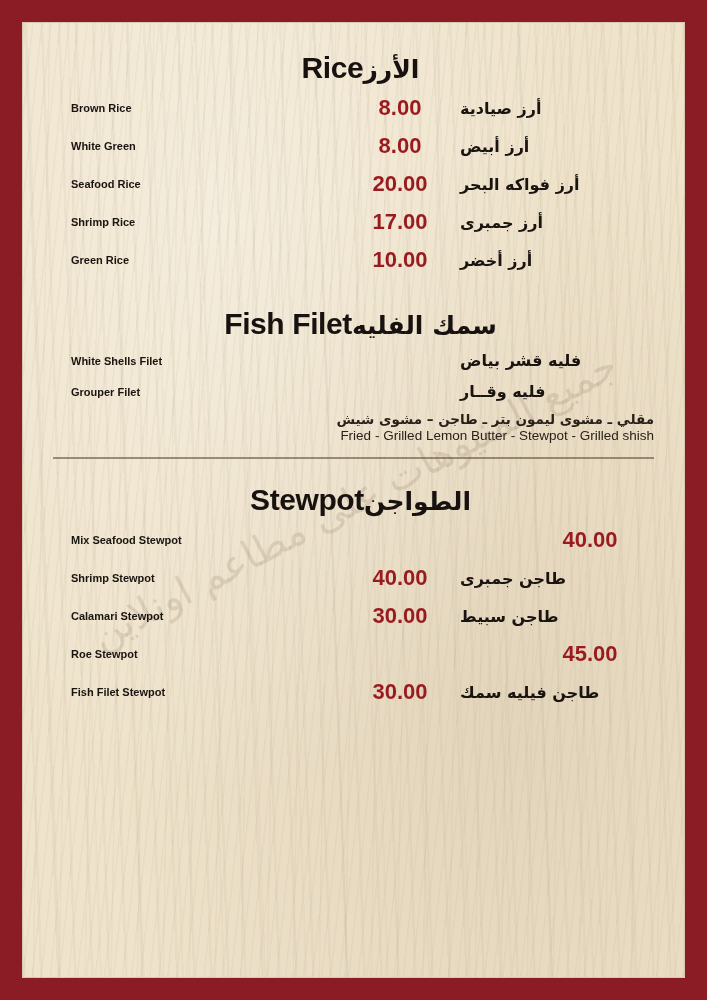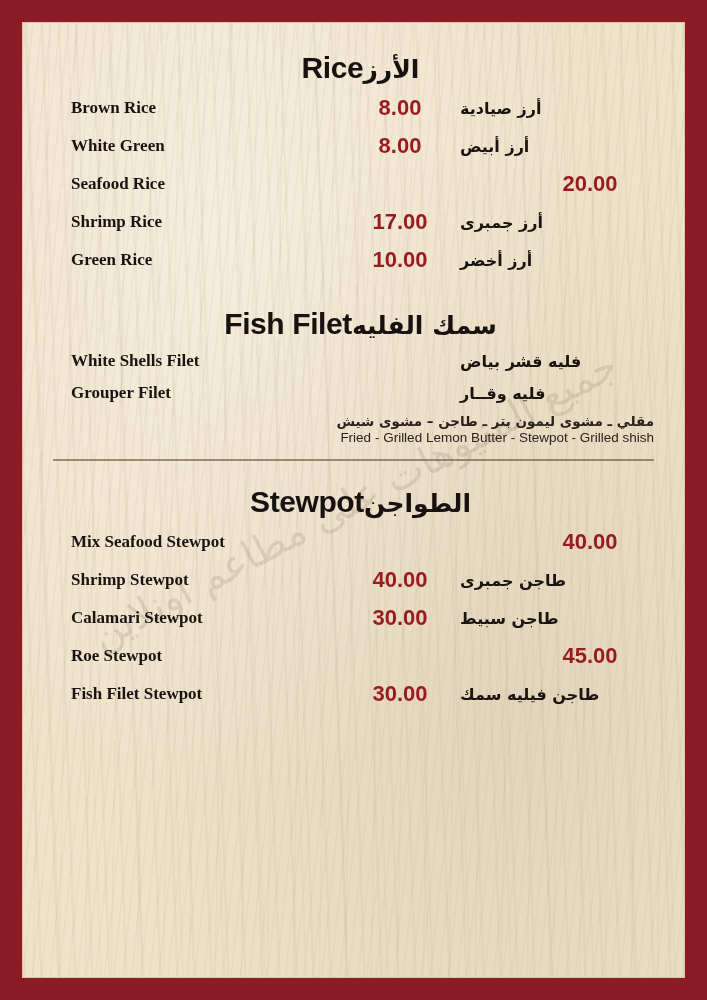--- a/index.html
+++ b/index.html
@@ -86,26 +86,25 @@
     font-family: "DejaVu Sans", sans-serif;
   }
 
   .row {
     display: flex;
     align-items: center;
     padding: 6px 4px 6px 18px;
   }
   .row .en {
     flex: 1 1 auto;
-    font-size: 17px;
+    font-size: 11px;
     font-weight: bold;
     color: #1a1410;
     text-align: left;
     white-space: nowrap;
-    font-family: Liberation Serif, serif;
   }
   .row .price {
     flex: 0 0 120px;
     text-align: center;
     font-size: 22px;
     font-weight: bold;
     color: #9a1b1f;
     font-family: "Liberation Sans", sans-serif;
   }
   .row .ar {
@@ -165,20 +164,21 @@
           <div class="ar">أرز صيادية</div>
         </div>
         <div class="row">
           <div class="en">White Green</div>
           <div class="price">8.00</div>
           <div class="ar">أرز أبيض</div>
         </div>
         <div class="row">
           <div class="en">Seafood Rice</div>
           <div class="price">20.00</div>
+          <div class="ar">أرز فواكه البحر</div>
         </div>
         <div class="row">
           <div class="en">Shrimp Rice</div>
           <div class="price">17.00</div>
           <div class="ar">أرز جمبرى</div>
         </div>
         <div class="row">
           <div class="en">Green Rice</div>
           <div class="price">10.00</div>
           <div class="ar">أرز أخضر</div>

